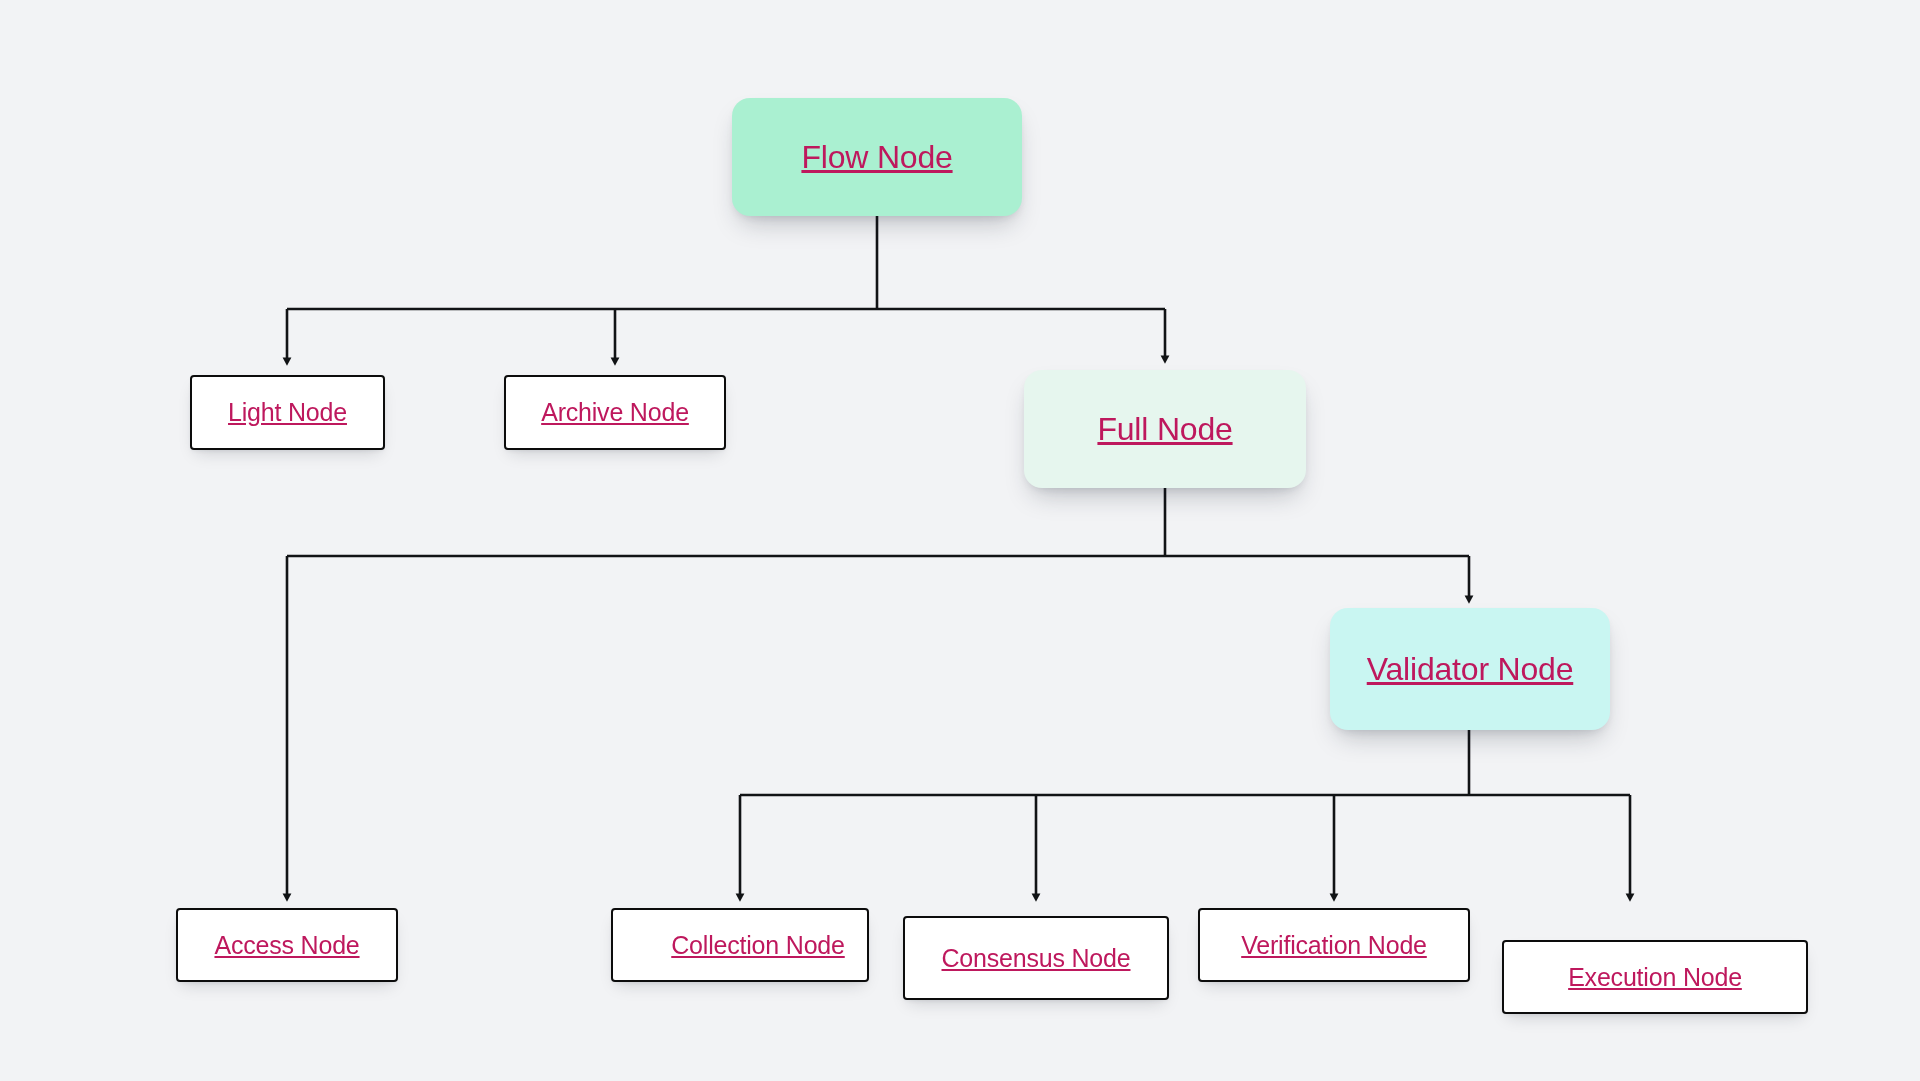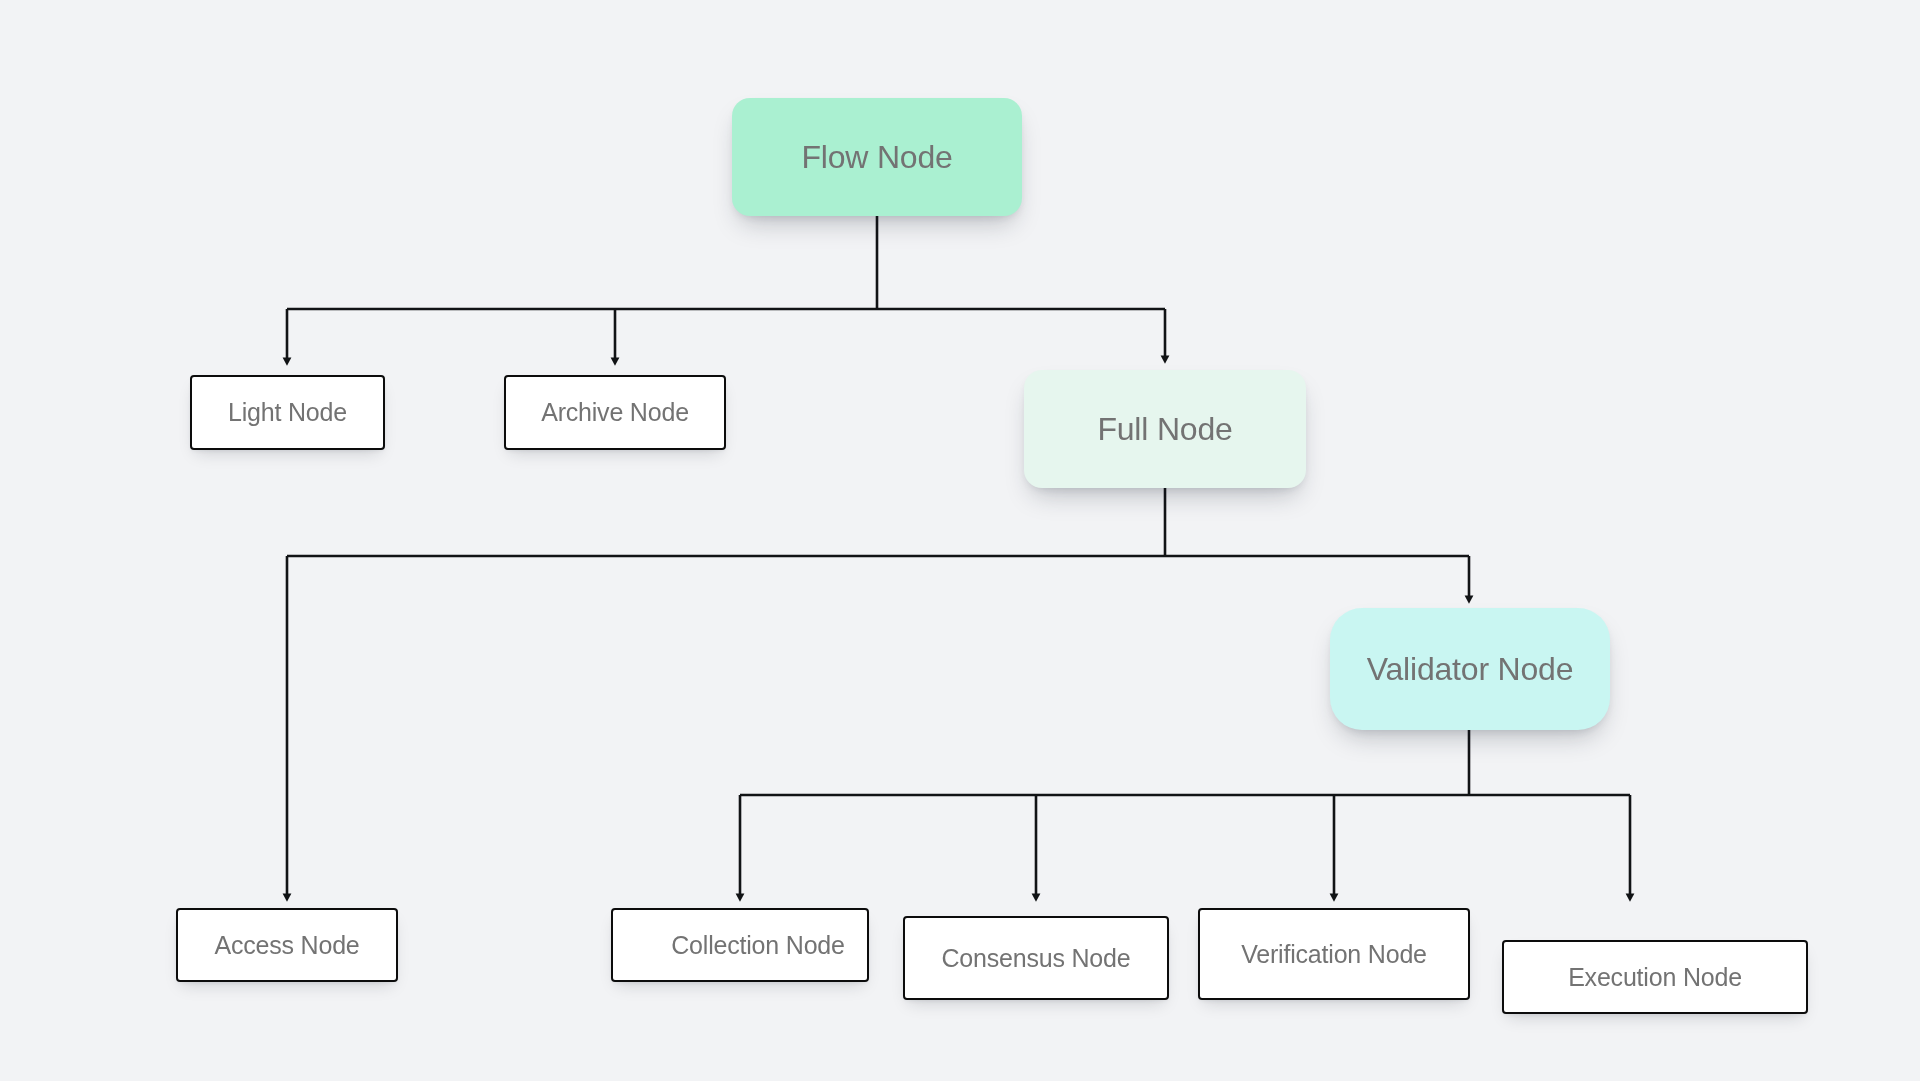--- a/index.html
+++ b/index.html
@@ -41,24 +41,25 @@
     z-index: 2;
   }
 
   .node {
     position: absolute;
     box-sizing: border-box;
     display: flex;
     align-items: center;
     justify-content: center;
     text-align: center;
-    color: #737373;
+    color: #be185d;
     letter-spacing: -0.2px;
     line-height: 1.15;
     white-space: nowrap;
+    text-decoration: underline;
   }
 
   
   .node.plain {
     background: #ffffff;
     border: 2.5px solid #0c0c0c;
     border-radius: 4px;
     font-size: 25px;
     font-weight: 400;
     box-shadow: 0 8px 16px -6px rgba(20, 26, 40, 0.18),
@@ -80,21 +81,20 @@
   }
 
   .node.mid-pale {
     background: #e6f6ee;
     font-size: 32px;
   }
 
   .node.mid-cyan {
     background: #c9f6f2;
     font-size: 32px;
-    border-radius: 32px;
   }
 
   .conn-line {
     stroke: #111315;
     stroke-width: 2.6;
     fill: none;
     stroke-linecap: butt;
     stroke-linejoin: miter;
   }
 </style>
@@ -146,18 +146,18 @@
     <div class="node tinted mid-pale" id="n-full" style="left: 1024px; top: 370px; width: 282px; height: 118px; background: rgb(230, 246, 238);">Full Node</div>
 
     <div class="node plain" id="n-access" style="left: 176px; top: 908px; width: 222px; height: 74px; background: rgb(255, 255, 255);">Access Node</div>
 
     <div class="node tinted mid-cyan" id="n-validator" style="left: 1330px; top: 608px; width: 280px; height: 122px; background: rgb(201, 246, 242);">Validator Node</div>
 
     <div class="node plain" id="n-collection" style="left: 611px; top: 908px; width: 258px; height: 74px; background: rgb(255, 255, 255); padding-left: 36px;">Collection Node</div>
 
     <div class="node plain" id="n-consensus" style="left: 903px; top: 916px; width: 266px; height: 84px; background: rgb(255, 255, 255);">Consensus Node</div>
 
-    <div class="node plain" id="n-verification" style="left: 1198px; top: 908px; width: 272px; height: 92px; background: rgb(255, 255, 255);">Verification Node</div>
+    <div class="node plain" id="n-verification" style="left: 1198px; top: 908px; width: 272px; height: 74px; background: rgb(255, 255, 255);">Verification Node</div>
 
     <div class="node plain" id="n-execution" style="left: 1502px; top: 940px; width: 306px; height: 74px; background: rgb(255, 255, 255);">Execution Node</div>
 
   </div>
 </div>
 
 </body></html>

